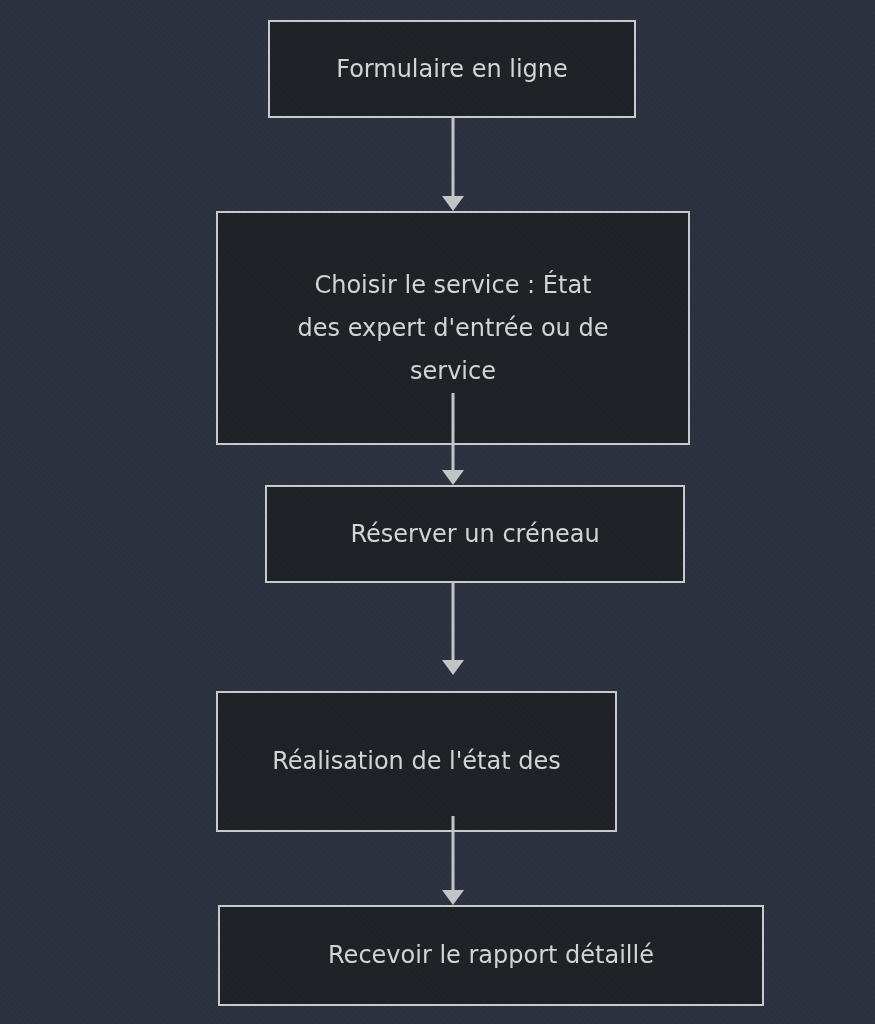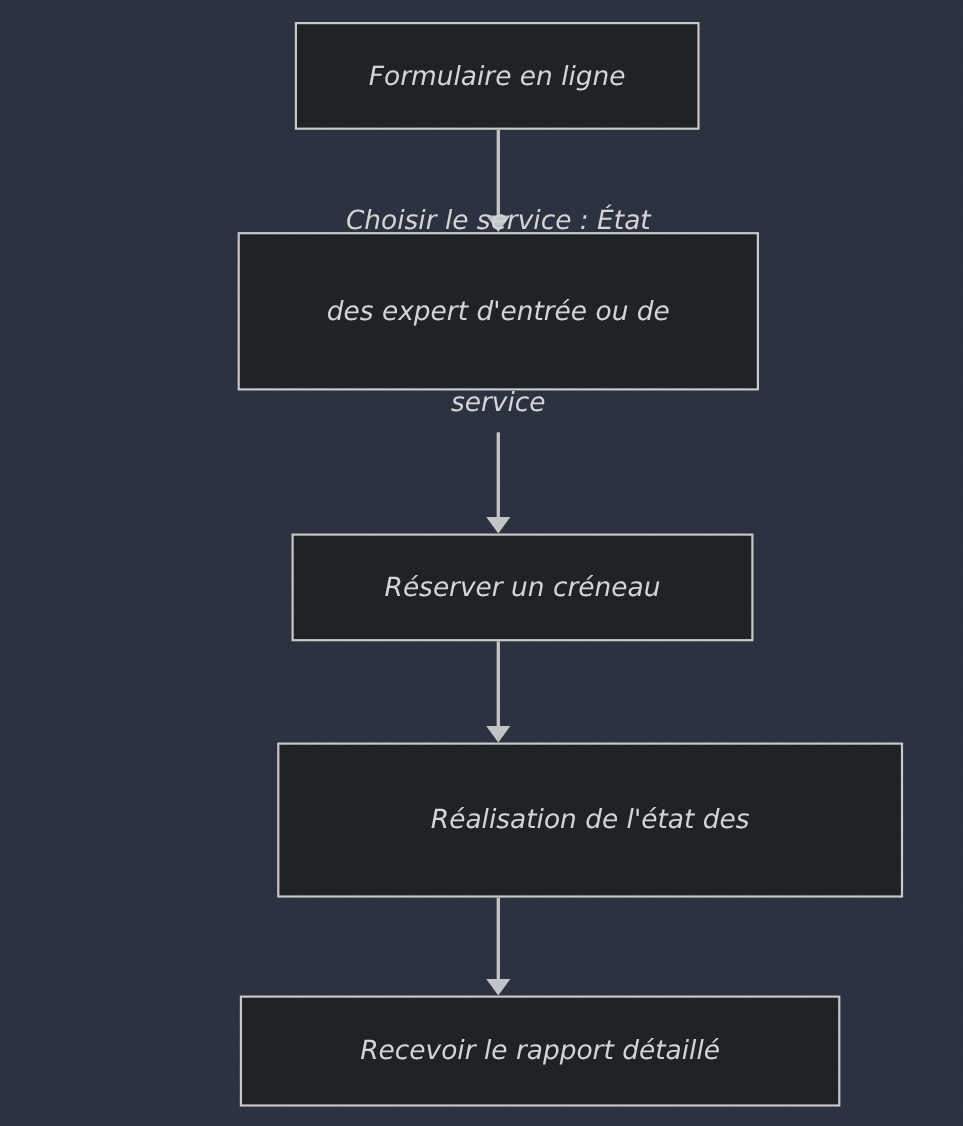--- a/index.html
+++ b/index.html
@@ -19,28 +19,27 @@
     border: 2px solid #c7c9cc;
     color: #d3d4d6;
     display: flex;
     flex-direction: column;
     align-items: center;
     justify-content: center;
     text-align: center;
     font-size: 24px;
     line-height: 43px;
     box-sizing: border-box;
-    font-style: italic;
   }
   .node .line { display: block; white-space: nowrap; }
 
   .node1 { left: 268px; top:  20px; width: 368px; height:  98px; }
-  .node2 { left: 216px; top: 211px; width: 474px; height: 144px; gap: 40px; }
+  .node2 { left: 216px; top: 211px; width: 474px; height: 234px; }
   .node3 { left: 265px; top: 485px; width: 420px; height:  98px; }
-  .node4 { left: 216px; top: 675px; width: 569px; height: 141px; margin-left: 36px; }
+  .node4 { left: 216px; top: 691px; width: 401px; height: 141px; }
   .node5 { left: 218px; top: 905px; width: 546px; height: 101px; }
 
   .connector { position: absolute; width: 22px; }
   .connector .shaft {
     position: absolute;
     left: 50%; transform: translateX(-50%);
     top: 0; width: 3px;
     background: #c2c4c7;
   }
   .connector .head {

